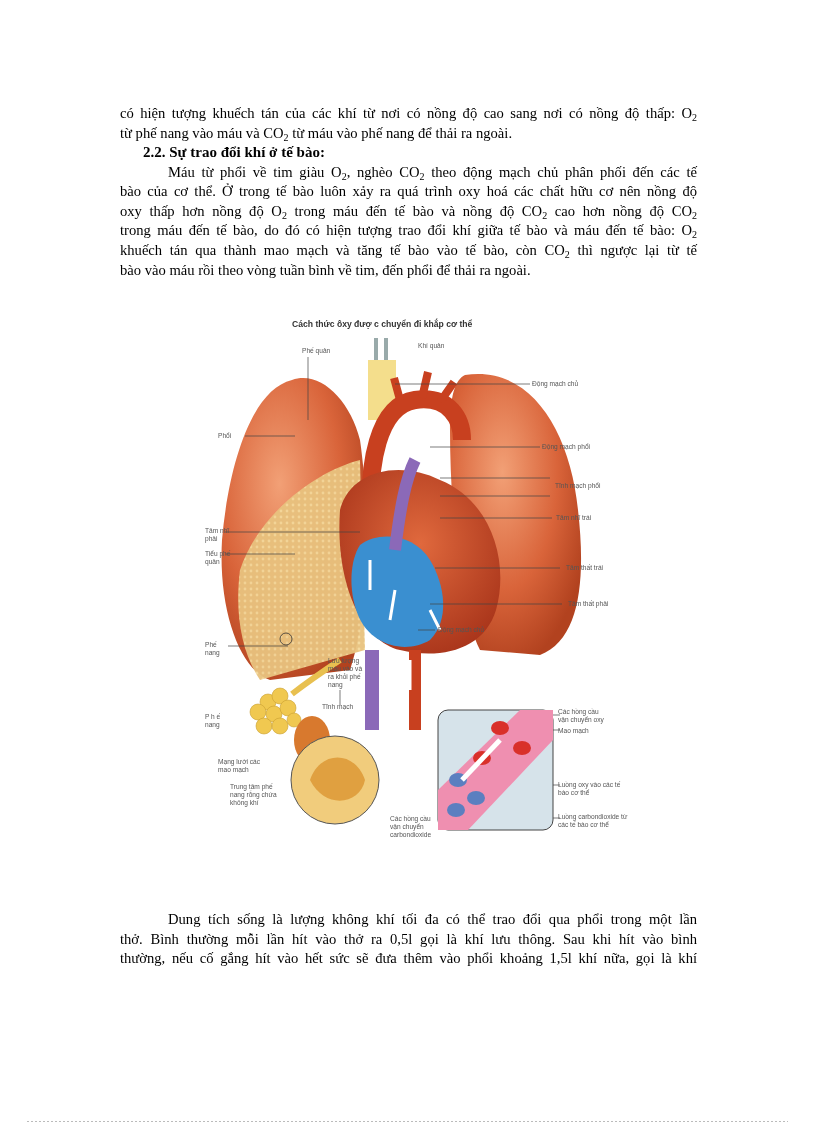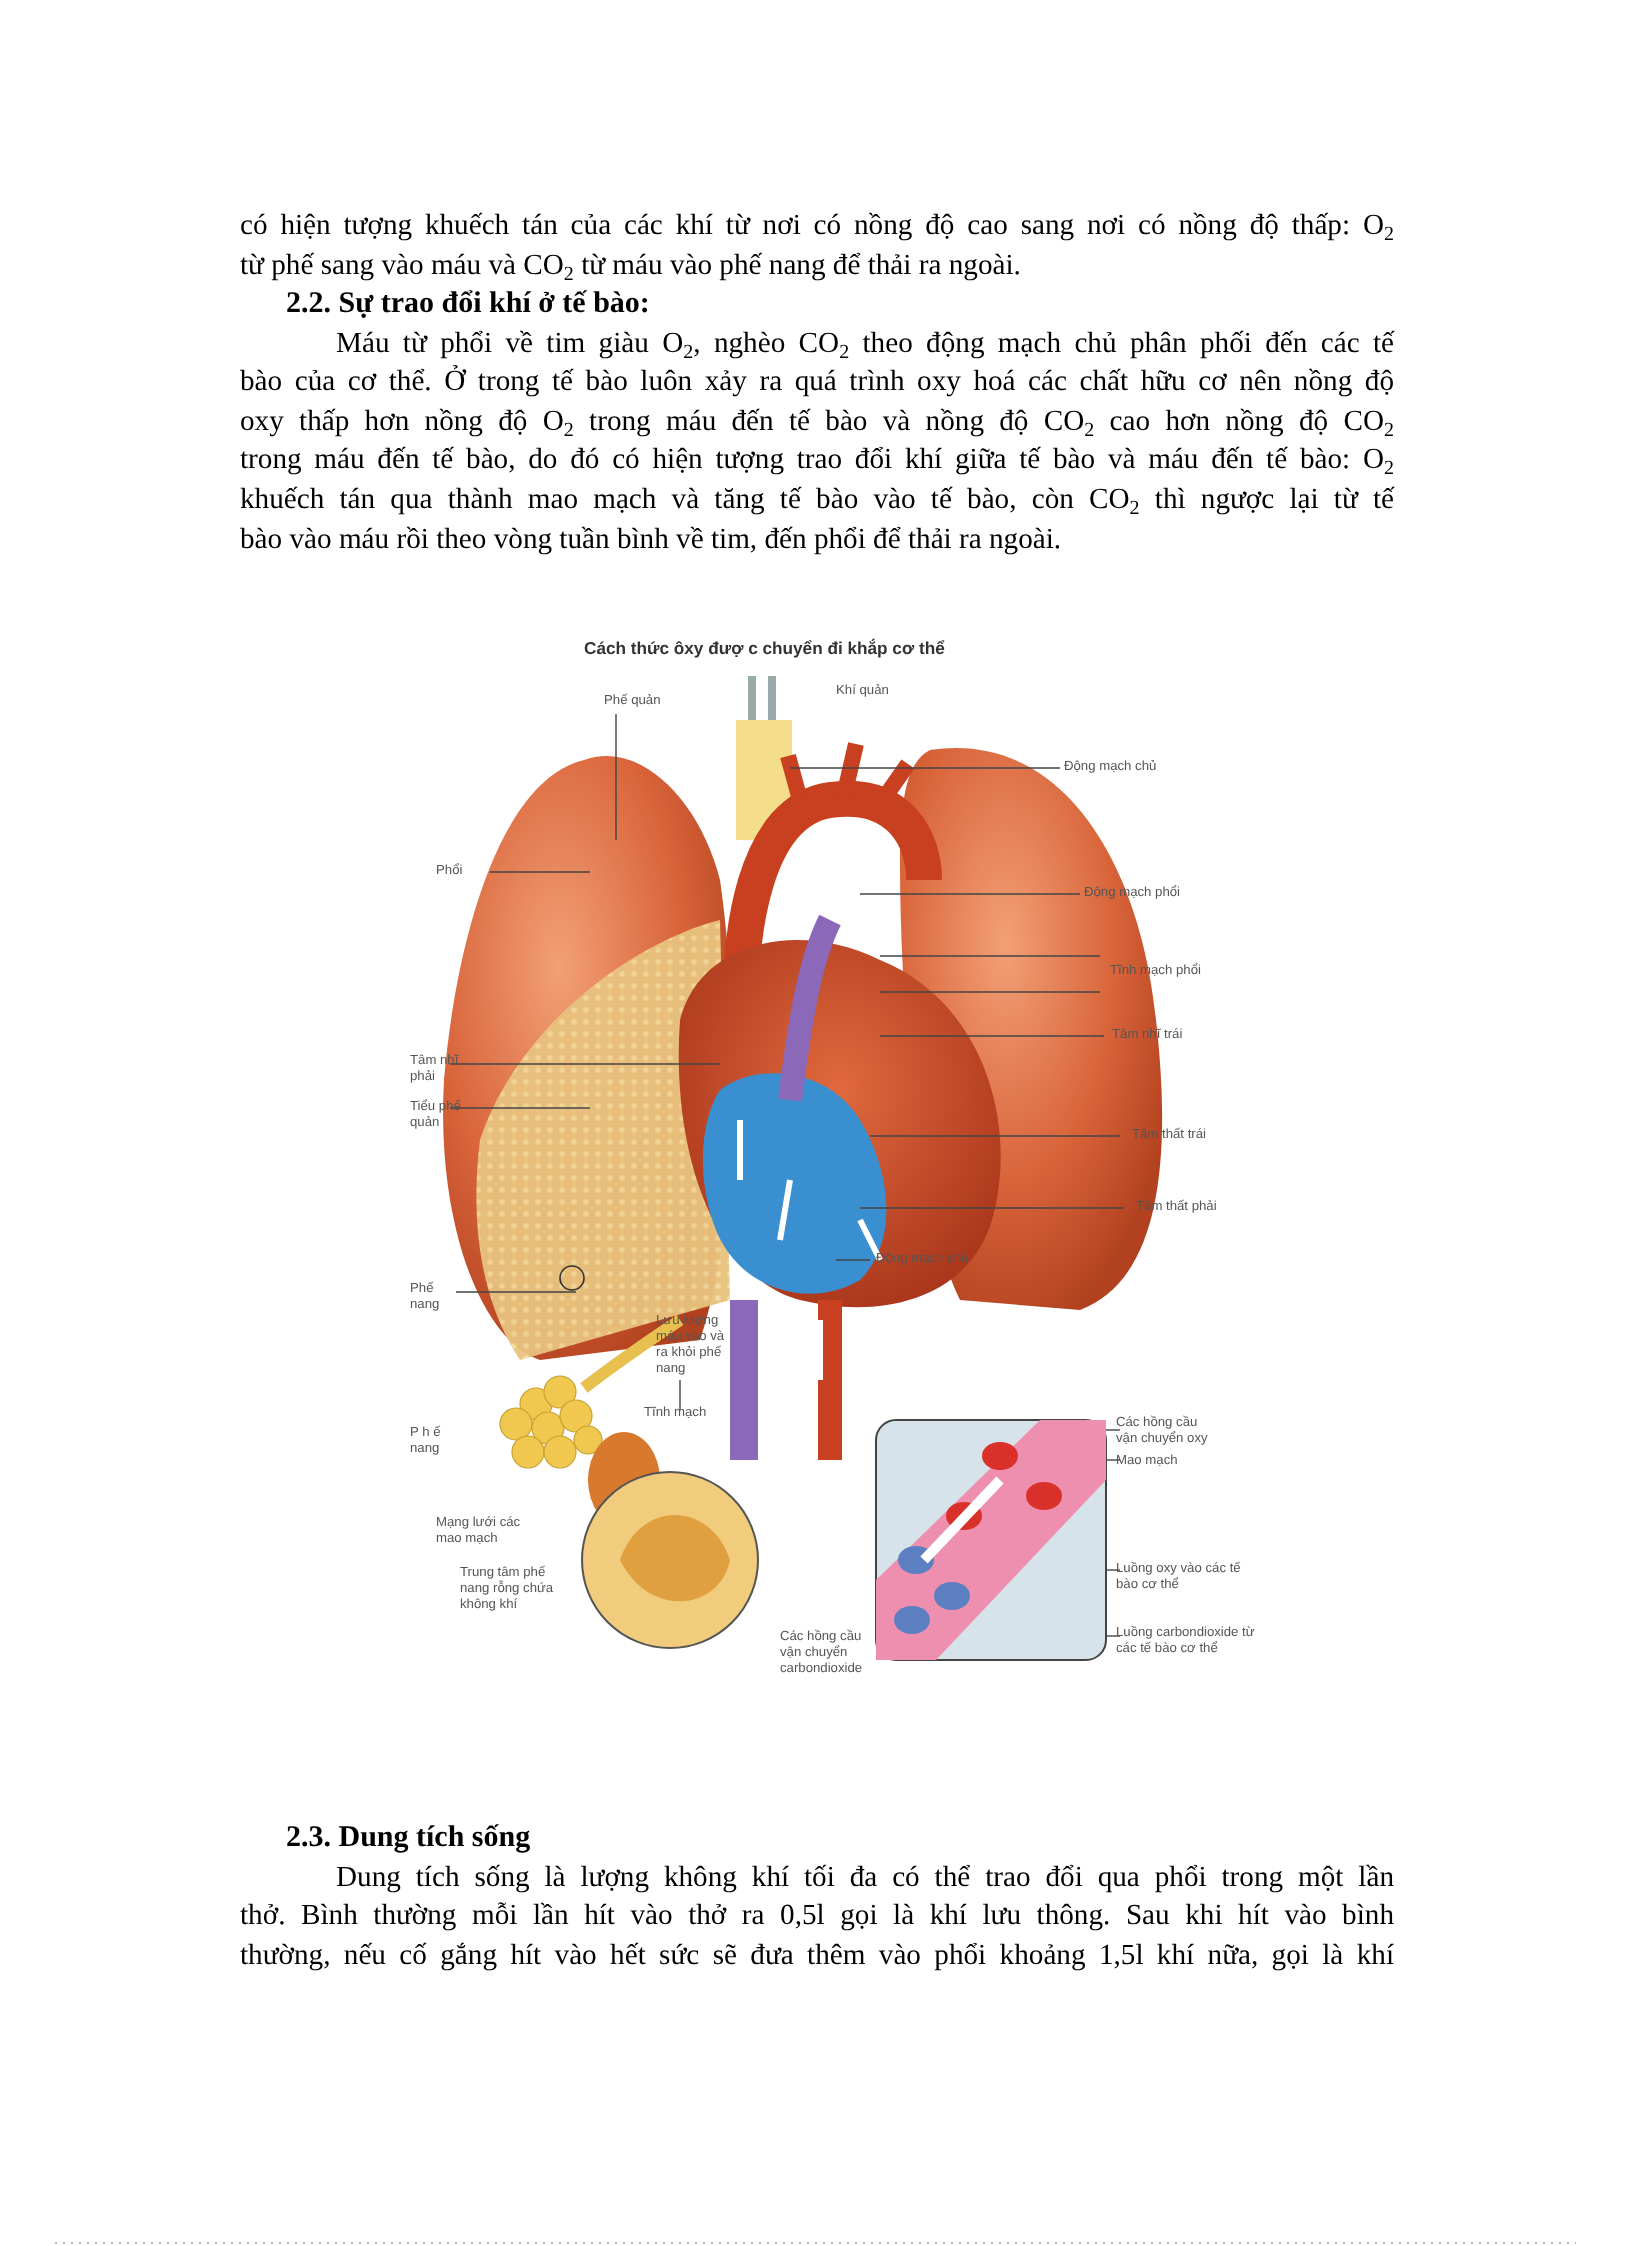--- a/index.html
+++ b/index.html
@@ -19,21 +19,21 @@
   .footer-dots { position: absolute; left: 26px; top: 1121px; width: 762px; height: 1px;
                  background-image: radial-gradient(circle, #bbb 0.5px, transparent 0.7px); background-size: 4px 1px; }
 </style>
 </head>
 <body>
 
 <div class="page">
 
   <div class="text-block" style="top:104px;">
     <span class="line"><span>có hiện tượng khuếch tán của các khí từ nơi có nồng độ cao sang nơi có nồng độ thấp: O</span><sub>2</sub></span>
-    <span class="line last"><span>từ phế sang vào máu và CO</span><sub>2</sub><span> từ máu vào phế nang để thải ra ngoài.</span></span>
+    <span class="line last"><span>từ phế nang vào máu và CO</span><sub>2</sub><span> từ máu vào phế nang để thải ra ngoài.</span></span>
   </div>
 
   <div class="text-block" style="top:143px;">
     <span class="heading">2.2. Sự trao đổi khí ở tế bào:</span>
     <span class="line indent"><span>Máu từ phổi về tim giàu O</span><sub>2</sub><span>, nghèo  CO</span><sub>2</sub><span> theo động mạch chủ phân phối đến các tế</span></span>
     <span class="line"><span>bào của cơ thể. Ở trong tế bào luôn xảy ra quá trình  oxy hoá các chất hữu cơ nên nồng độ</span></span>
     <span class="line"><span>oxy thấp hơn nồng độ O</span><sub>2</sub><span> trong máu đến tế bào và nồng độ CO</span><sub>2</sub><span> cao hơn nồng độ CO</span><sub>2</sub></span>
     <span class="line"><span>trong máu đến tế bào, do đó có hiện tượng trao đổi khí giữa tế bào và máu đến tế bào: O</span><sub>2</sub></span>
     <span class="line"><span>khuếch tán qua thành mao mạch và tăng tế bào vào tế bào, còn CO</span><sub>2</sub><span> thì ngược lại từ tế</span></span>
     <span class="line last"><span>bào vào máu rồi theo vòng tuần bình về tim, đến phổi để thải ra ngoài.</span></span>
@@ -190,20 +190,19 @@
         <div>các tế bào cơ thể</div>
     </div>
     <div class="lbl" style="left:190px; top:505px;">
       <div>Các hồng cầu</div>
         <div>vận  chuyển</div>
         <div>carbondioxide</div>
     </div>
   </div>
 
   <div class="text-block" style="top:910px;">
-    <span class="heading">2.3. Dung tích sống</span>
     <span class="line indent"><span>Dung tích sống là lượng không khí tối đa có thể trao đổi qua phổi trong một lần</span></span>
     <span class="line"><span>thở. Bình thường mỗi lần hít vào thở ra 0,5l gọi là khí lưu thông.  Sau khi hít vào bình</span></span>
     <span class="line"><span>thường, nếu cố gắng hít vào hết sức sẽ đưa thêm vào phổi khoảng 1,5l khí nữa, gọi là khí</span></span>
   </div>
 
   <div class="footer-dots"></div>
 </div>
 
 </body></html>

